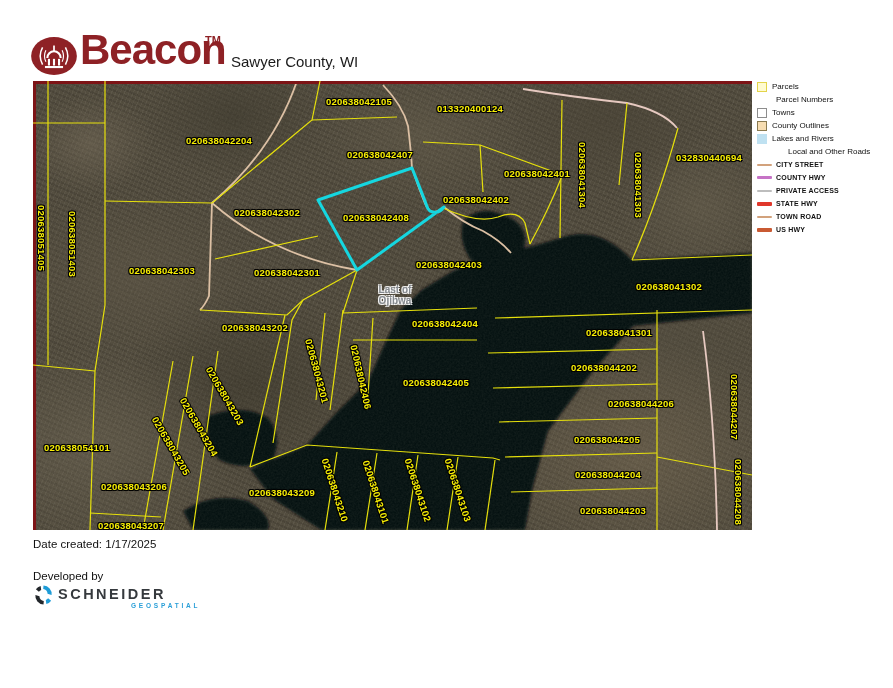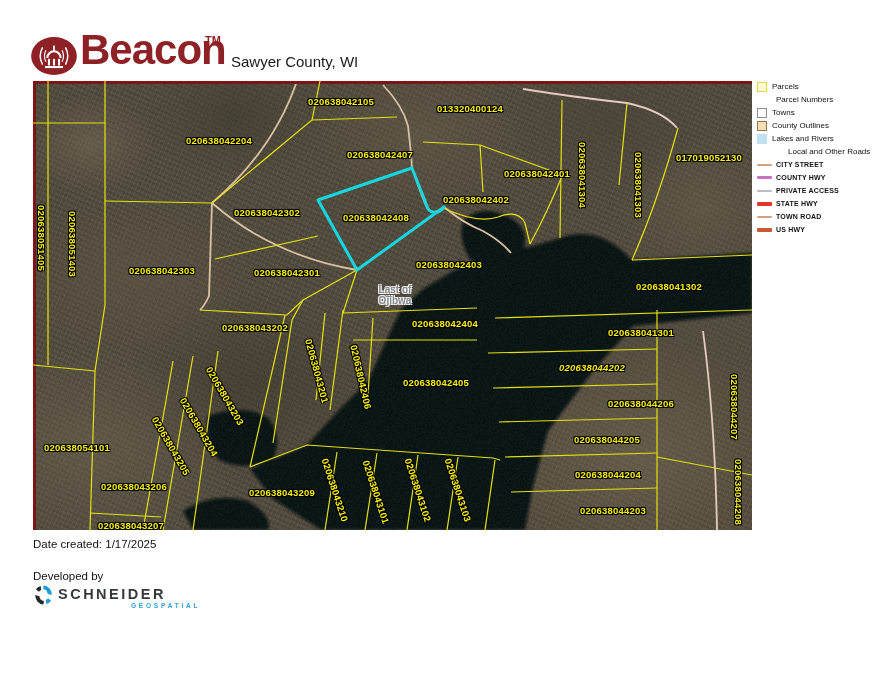--- a/index.html
+++ b/index.html
@@ -160,42 +160,42 @@
 
       <path d="M285,119 L379,87 C383,97 388,110 392,120 C394,125 394,128 397,130 C403,133 408,130 411,126 L324,189 Z" fill="none" stroke="#15d7e0" stroke-width="3" stroke-linejoin="round"></path>
     </svg>
 
     <div class="town-label" style="left:362px;top:214px;transform:translate(-50%,-50%);">
       <div>Last of</div>
       <div>Ojibwa</div>
     </div>
 
     <div>
-        <div class="plabel" style="left: 308px; top: 20px; transform: translate(-50%, -50%) rotate(0deg);">020638042105</div>
+        <div class="plabel" style="left: 326px; top: 20px; transform: translate(-50%, -50%) rotate(0deg);">020638042105</div>
         <div class="plabel" style="left: 437px; top: 27px; transform: translate(-50%, -50%) rotate(0deg);">013320400124</div>
         <div class="plabel" style="left: 186px; top: 59px; transform: translate(-50%, -50%) rotate(0deg);">020638042204</div>
         <div class="plabel" style="left: 347px; top: 73px; transform: translate(-50%, -50%) rotate(0deg);">020638042407</div>
         <div class="plabel" style="left: 504px; top: 92px; transform: translate(-50%, -50%) rotate(0deg);">020638042401</div>
-        <div class="plabel" style="left: 676px; top: 76px; transform: translate(-50%, -50%) rotate(0deg);">017019052130</div>
+        <div class="plabel" style="left: 676px; top: 76px; transform: translate(-50%, -50%) rotate(0deg);">032830440694</div>
         <div class="plabel" style="left: 549px; top: 94px; transform: translate(-50%, -50%) rotate(90deg);">020638041304</div>
         <div class="plabel" style="left: 605px; top: 104px; transform: translate(-50%, -50%) rotate(90deg);">020638041303</div>
         <div class="plabel" style="left: 8px; top: 157px; transform: translate(-50%, -50%) rotate(90deg);">020638051405</div>
         <div class="plabel" style="left: 39px; top: 163px; transform: translate(-50%, -50%) rotate(90deg);">020638051403</div>
         <div class="plabel" style="left: 234px; top: 131px; transform: translate(-50%, -50%) rotate(0deg);">020638042302</div>
         <div class="plabel" style="left: 443px; top: 118px; transform: translate(-50%, -50%) rotate(0deg);">020638042402</div>
         <div class="plabel" style="left: 343px; top: 136px; transform: translate(-50%, -50%) rotate(0deg);">020638042408</div>
         <div class="plabel" style="left: 129px; top: 189px; transform: translate(-50%, -50%) rotate(0deg);">020638042303</div>
         <div class="plabel" style="left: 254px; top: 191px; transform: translate(-50%, -50%) rotate(0deg);">020638042301</div>
         <div class="plabel" style="left: 416px; top: 183px; transform: translate(-50%, -50%) rotate(0deg);">020638042403</div>
         <div class="plabel" style="left: 636px; top: 205px; transform: translate(-50%, -50%) rotate(0deg);">020638041302</div>
         <div class="plabel" style="left: 412px; top: 242px; transform: translate(-50%, -50%) rotate(0deg);">020638042404</div>
         <div class="plabel" style="left: 222px; top: 246px; transform: translate(-50%, -50%) rotate(0deg); text-align: right;">020638043202</div>
-        <div class="plabel" style="left: 608px; top: 251px; transform: translate(-50%, -50%) rotate(0deg);">020638041301</div>
+        <div class="plabel" style="left: 586px; top: 251px; transform: translate(-50%, -50%) rotate(0deg);">020638041301</div>
         <div class="plabel" style="left: 403px; top: 301px; transform: translate(-50%, -50%) rotate(0deg);">020638042405</div>
-        <div class="plabel" style="left: 559px; top: 286px; transform: translate(-50%, -50%) rotate(0deg); font-style: italic;">020638044202</div>
+        <div class="plabel" style="left: 571px; top: 286px; transform: translate(-50%, -50%) rotate(0deg);">020638044202</div>
         <div class="plabel" style="left: 608px; top: 322px; transform: translate(-50%, -50%) rotate(0deg);">020638044206</div>
         <div class="plabel" style="left: 574px; top: 358px; transform: translate(-50%, -50%) rotate(0deg);">020638044205</div>
         <div class="plabel" style="left: 575px; top: 393px; transform: translate(-50%, -50%) rotate(0deg);">020638044204</div>
         <div class="plabel" style="left: 580px; top: 429px; transform: translate(-50%, -50%) rotate(0deg);">020638044203</div>
         <div class="plabel" style="left: 34px; top: 366px; transform: translate(-50%, -50%) rotate(0deg); padding-left: 20px;">020638054101</div>
         <div class="plabel" style="left: 101px; top: 405px; transform: translate(-50%, -50%) rotate(0deg);">020638043206</div>
         <div class="plabel" style="left: 98px; top: 444px; transform: translate(-50%, -50%) rotate(0deg);">020638043207</div>
         <div class="plabel" style="left: 249px; top: 411px; transform: translate(-50%, -50%) rotate(0deg);">020638043209</div>
         <div class="plabel" style="left: 284px; top: 290px; transform: translate(-50%, -50%) rotate(75deg);">020638043201</div>
         <div class="plabel" style="left: 328px; top: 296px; transform: translate(-50%, -50%) rotate(77deg);">020638042406</div>

